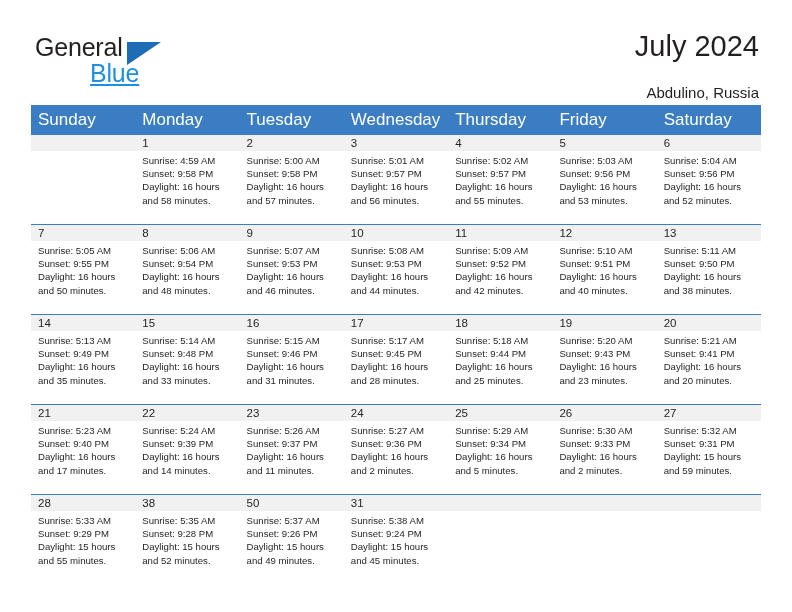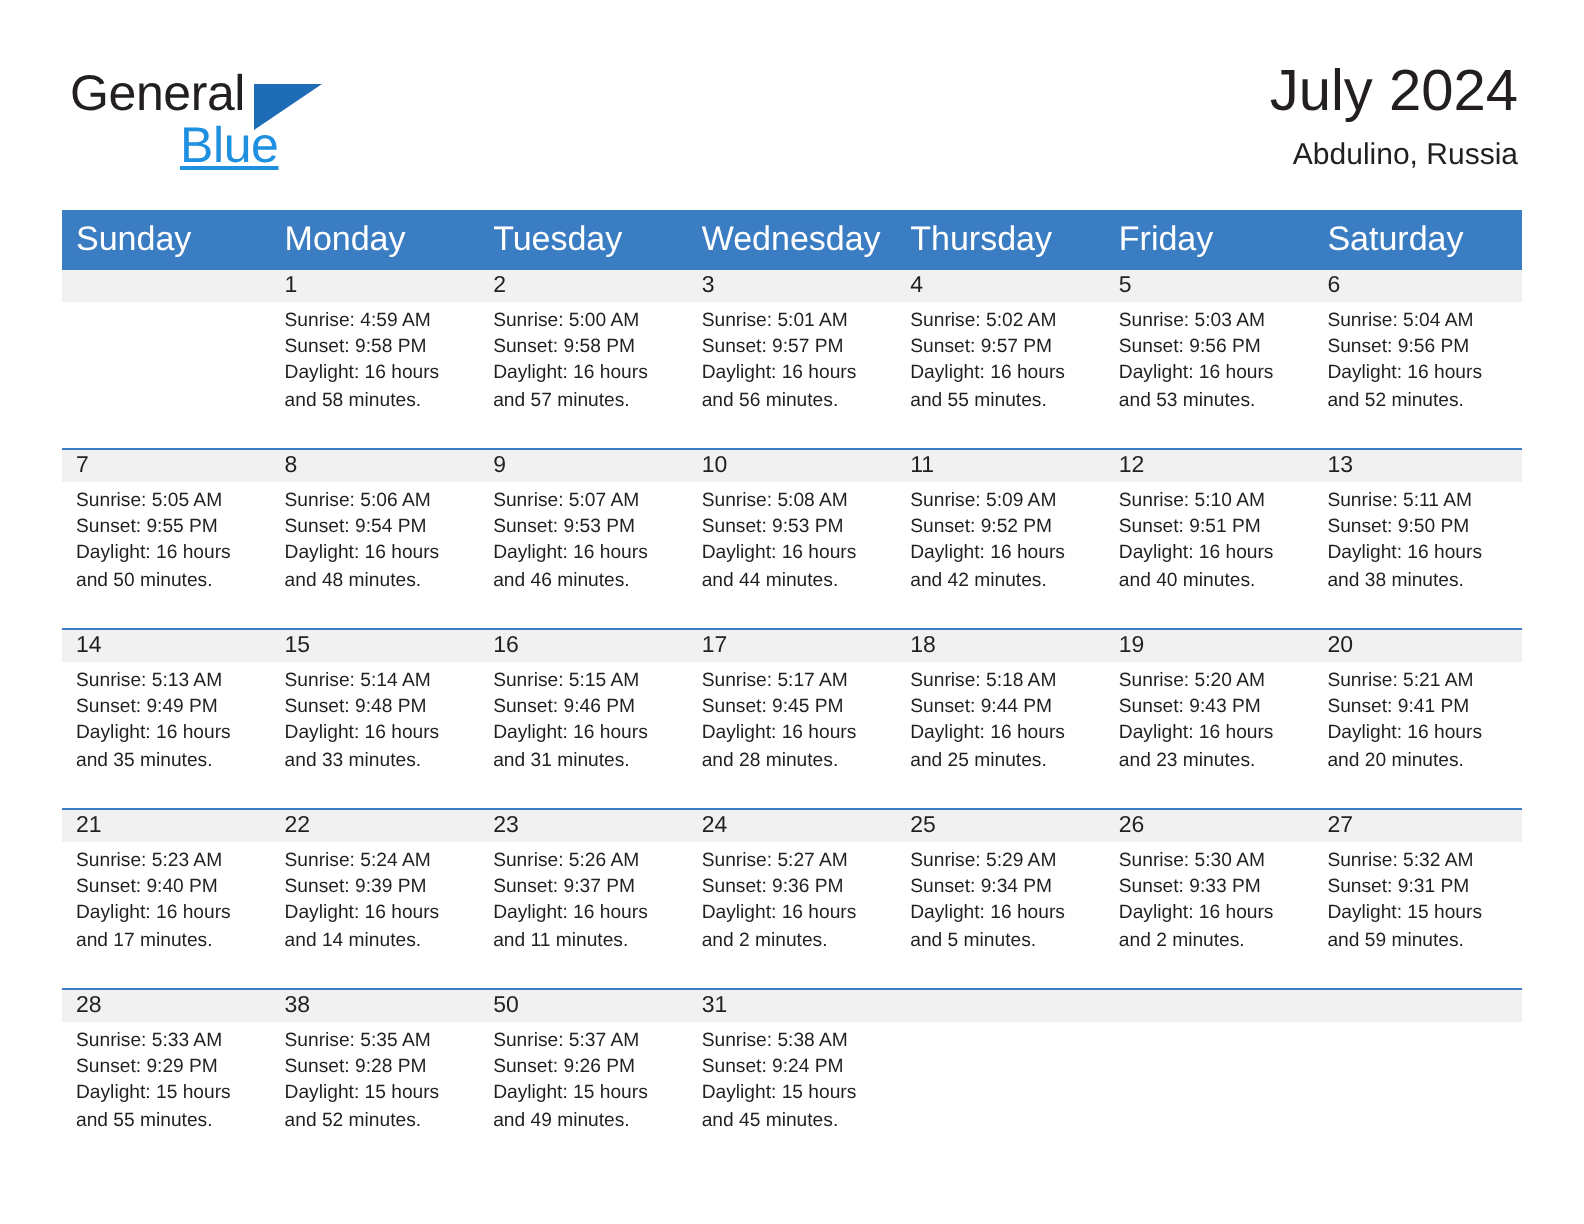--- a/index.html
+++ b/index.html
@@ -74,21 +74,21 @@
     font-size: 29px;
     color: #231f20;
     line-height: 36px;
     white-space: nowrap;
     text-align: right;
   }
   .cal-subtitle {
     font-size: 15px;
     color: #231f20;
     line-height: 22px;
-    margin-top: 3px;
+    margin-top: 18px;
     white-space: nowrap;
   }
   
   .calendar {
     position: absolute;
     left: 31px;
     top: 105px;
     width: 730px;
     border-collapse: collapse;
     table-layout: fixed;

